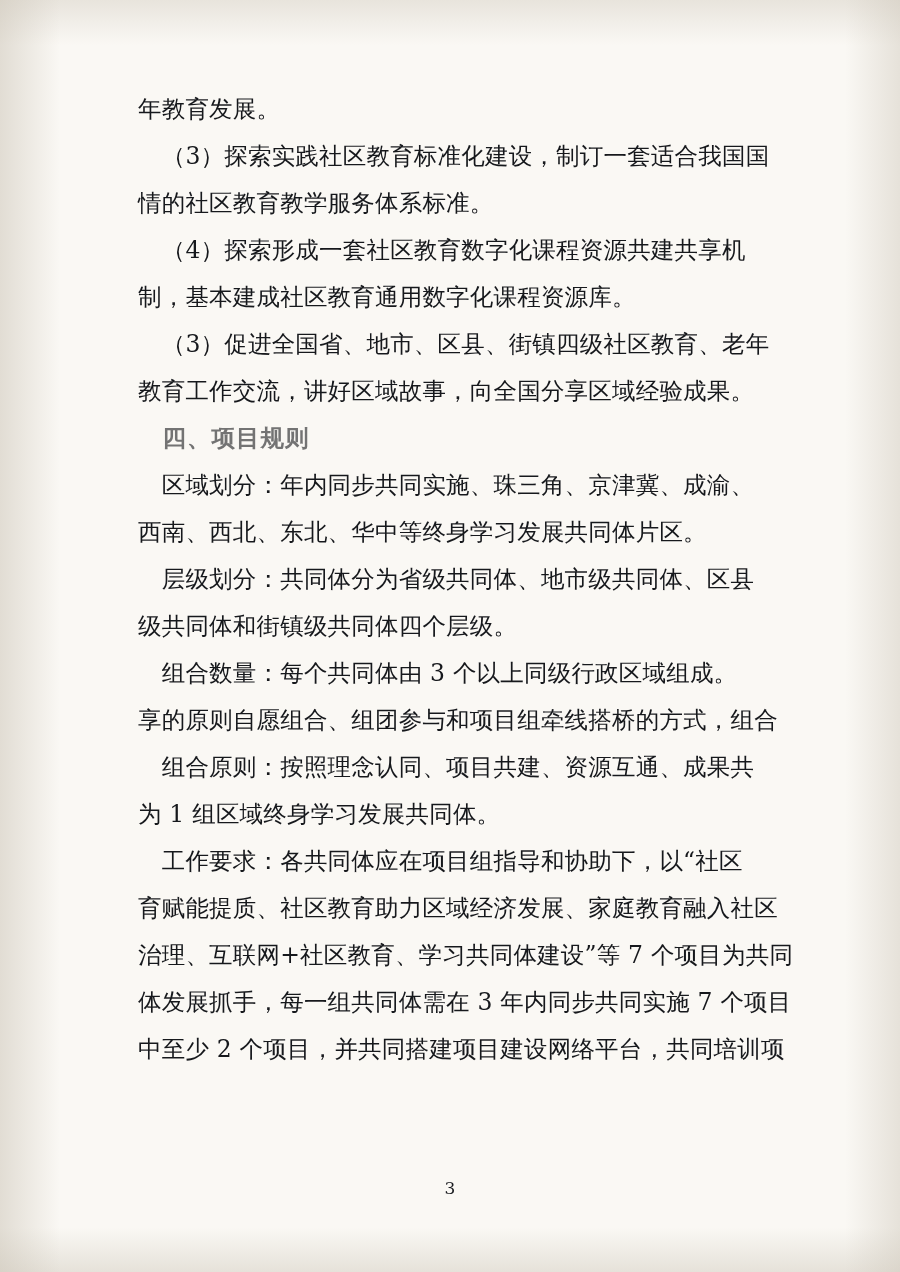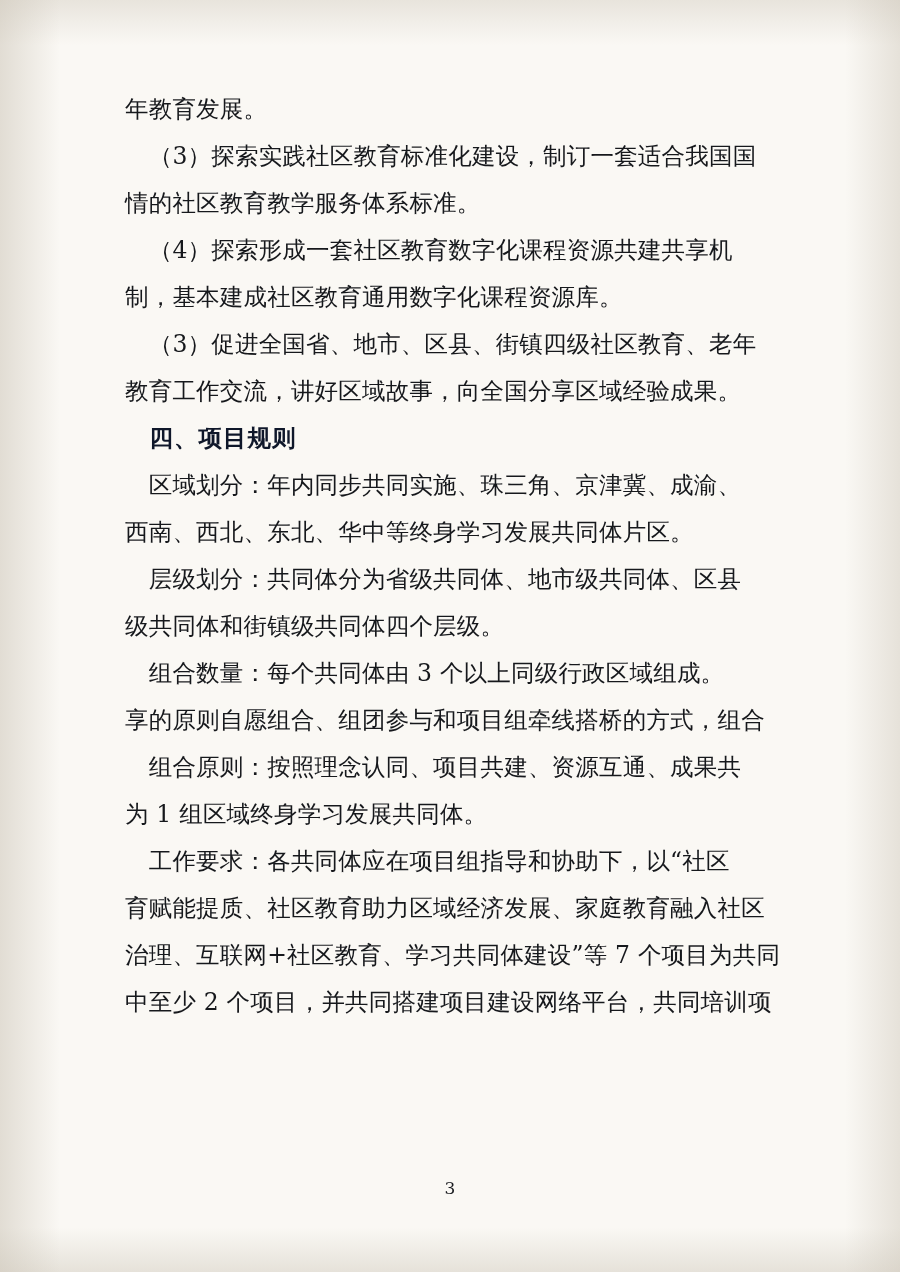--- a/index.html
+++ b/index.html
@@ -24,38 +24,38 @@
     inset: 0;
     background:
       linear-gradient(90deg, rgba(205,198,185,0.55) 0px, rgba(250,248,244,0) 60px),
       linear-gradient(270deg, rgba(205,198,185,0.45) 0px, rgba(250,248,244,0) 55px),
       linear-gradient(180deg, rgba(205,198,185,0.40) 0px, rgba(250,248,244,0) 45px),
       linear-gradient(0deg, rgba(205,198,185,0.45) 0px, rgba(250,248,244,0) 45px);
     pointer-events: none;
   }
   .content {
     position: absolute;
-    left: 125px;
+    left: 138px;
     top: 86px;
     width: 642px;
   }
   p.line {
     margin: 0;
     font-size: 23.5px;
     line-height: 47px;
     color: #16181c;
     letter-spacing: 0.2px;
     white-space: pre;
     font-family: "DejaVu Serif", "Liberation Serif", serif;
   }
   p.heading {
     margin: 0;
     font-size: 23.5px;
     line-height: 47px;
-    color: #0f172a;
+    color: #737373;
     font-weight: bold;
     white-space: pre;
     letter-spacing: 1px;
     font-family: "DejaVu Serif", "Liberation Serif", serif;
   }
   .block {
     margin: 0;
   }
   .page-number {
     position: absolute;
@@ -116,19 +116,20 @@
     <div class="block">
       <p class="line">享的原则自愿组合、组团参与和项目组牵线搭桥的方式，组合</p>
       <p class="line">　组合原则：按照理念认同、项目共建、资源互通、成果共</p>
       <p class="line">为 1 组区域终身学习发展共同体。</p>
     </div>
 
     <div class="block">
       <p class="line">　工作要求：各共同体应在项目组指导和协助下，以“社区</p>
       <p class="line">育赋能提质、社区教育助力区域经济发展、家庭教育融入社区</p>
       <p class="line">治理、互联网+社区教育、学习共同体建设”等 7 个项目为共同</p>
+      <p class="line">体发展抓手，每一组共同体需在 3 年内同步共同实施 7 个项目</p>
       <p class="line">中至少 2 个项目，并共同搭建项目建设网络平台，共同培训项</p>
     </div>
 
   </div>
 
   <div class="page-number">3</div>
 </div>
 
 </body></html>

